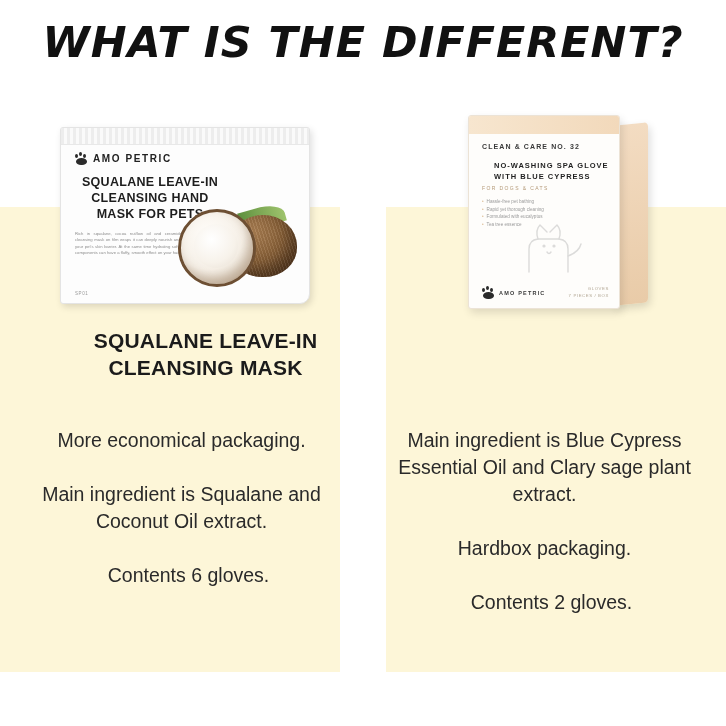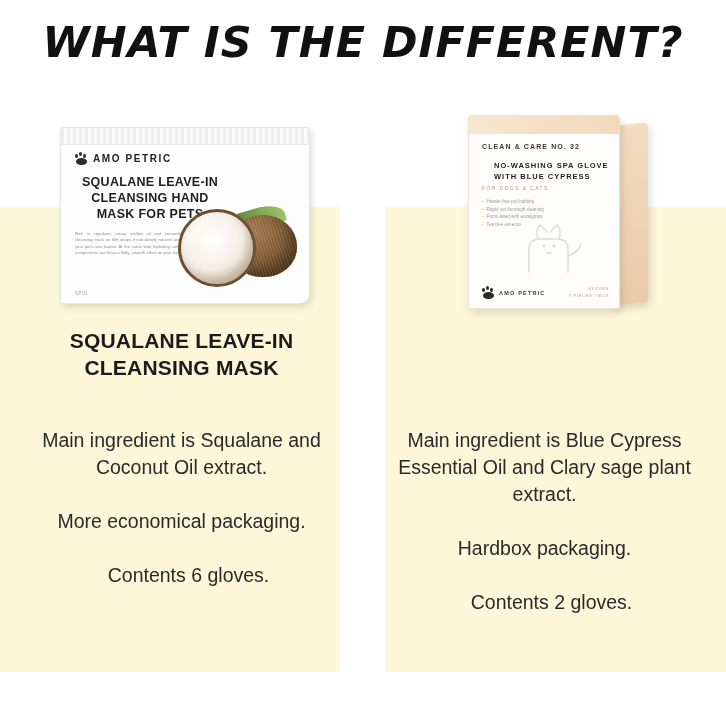--- a/index.html
+++ b/index.html
@@ -378,26 +378,26 @@
           <div class="coco">
             <div class="leaf"></div>
             <div class="whole">
                 <div class="hair"></div>
               </div>
             <div class="half"></div>
           </div>
         </div>
       </div>
 
-      <div class="prod-name" style="white-space: pre-line;">SQUALANE LEAVE-IN
+      <div class="prod-name" style="white-space: pre-line; padding-left: 24px;">SQUALANE LEAVE-IN
 CLEANSING MASK</div>
 
       <div class="desc">
+        <p>More economical packaging.</p>
         <p>Main ingredient is Squalane and Coconut Oil extract.</p>
-        <p>More economical packaging.</p>
         <p>Contents 6 gloves.</p>
       </div>
     </div>
 
     <div class="col">
 
       <div class="product-img">
         <div class="pack-right-wrap">
           <div class="pack-right-side"></div>
           <div class="pack-right">

